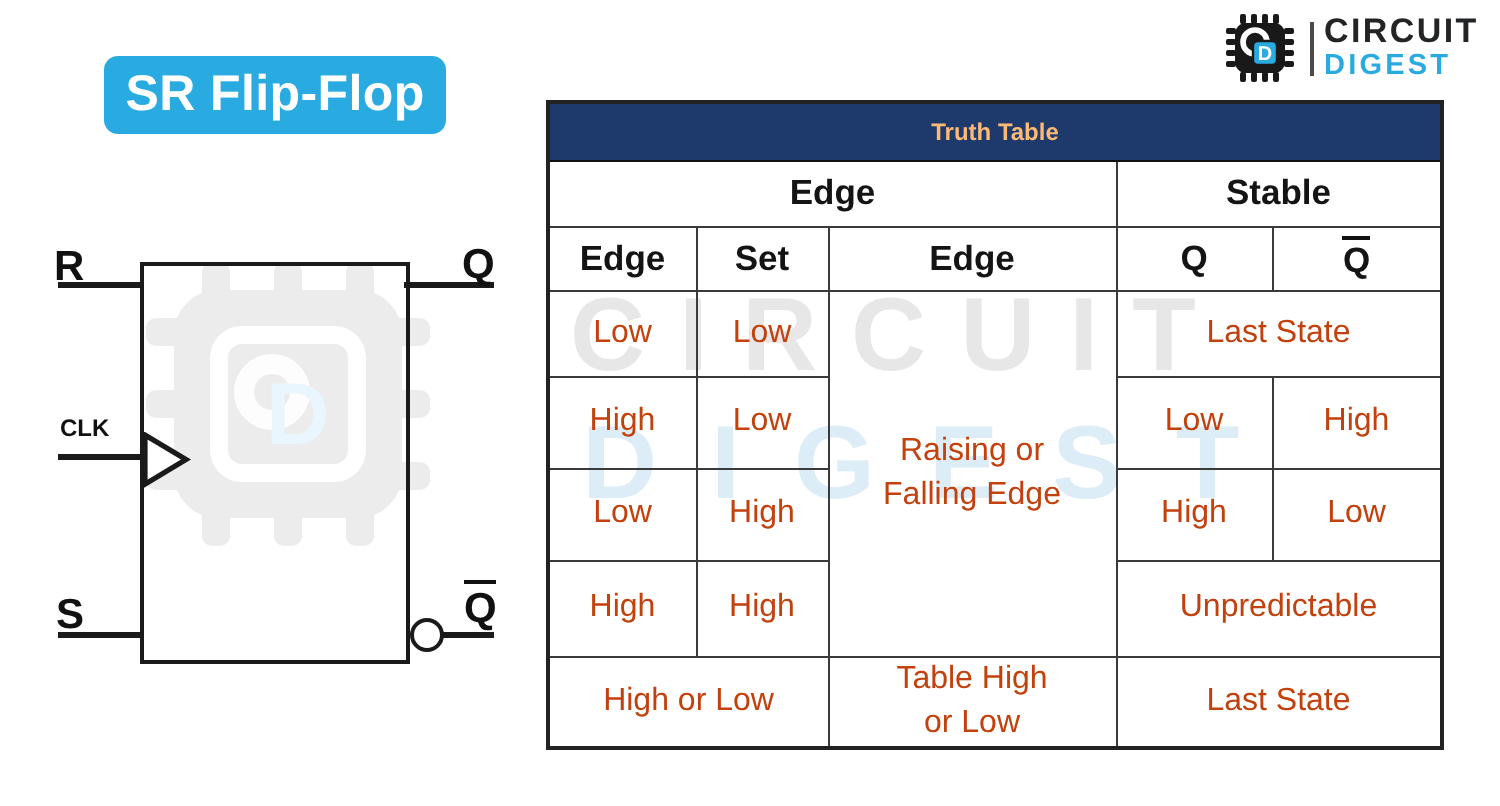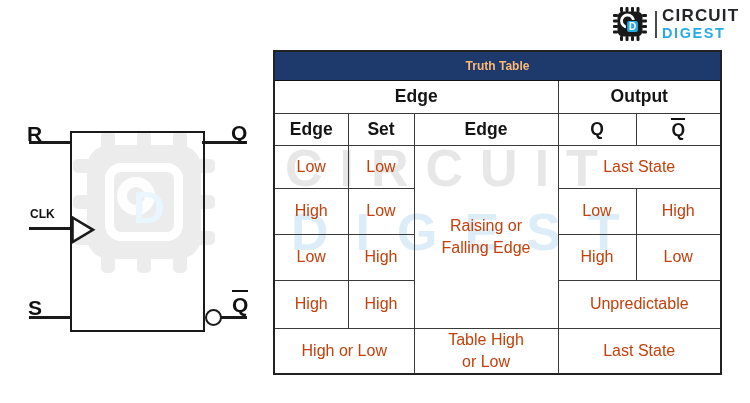--- a/index.html
+++ b/index.html
@@ -98,20 +98,21 @@
       <span class="pin" style="left:120px;top:100px;width:22px;height:14px;"></span>
       <span class="body"></span>
       <span class="inner"></span>
       <span class="ring"></span>
       <span class="dglyph">D</span>
     </div>
     <div class="wm-text wm-circuit">CIRCUIT</div>
     <div class="wm-text wm-digest">DIGEST</div>
   </div>
 
+  <div class="banner">SR Flip-Flop</div>
 
   <div class="logo">
     <svg width="34" height="34" viewBox="0 0 34 34">
       <g fill="#191919">
         <rect x="7" y="0" width="3" height="5" rx="1"></rect>
           <rect x="12.5" y="0" width="3" height="5" rx="1"></rect>
           <rect x="18" y="0" width="3" height="5" rx="1"></rect>
           <rect x="23.5" y="0" width="3" height="5" rx="1"></rect>
         <rect x="7" y="29" width="3" height="5" rx="1"></rect>
           <rect x="12.5" y="29" width="3" height="5" rx="1"></rect>
@@ -163,21 +164,21 @@
         <col style="width:144px">
         <col style="width:78px">
         <col style="width:85px">
     </colgroup>
     <tbody>
         <tr>
       <td colspan="5" class="title-cell">Truth Table</td>
     </tr>
     <tr>
       <td colspan="3" class="hd">Edge</td>
-      <td colspan="2" class="hd">Output</td>
+      <td colspan="2" class="hd">Stable</td>
     </tr>
     <tr>
       <td class="hd">Edge</td>
       <td class="hd">Set</td>
       <td class="hd">Edge</td>
       <td class="hd">Q</td>
       <td class="hd"><span class="ovl">Q</span></td>
     </tr>
     <tr>
       <td>Low</td>

